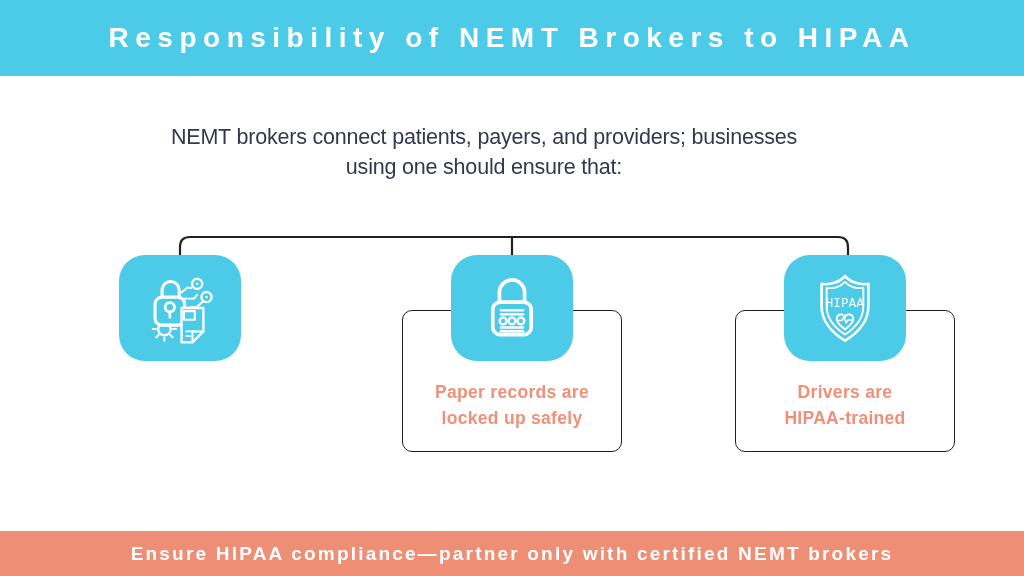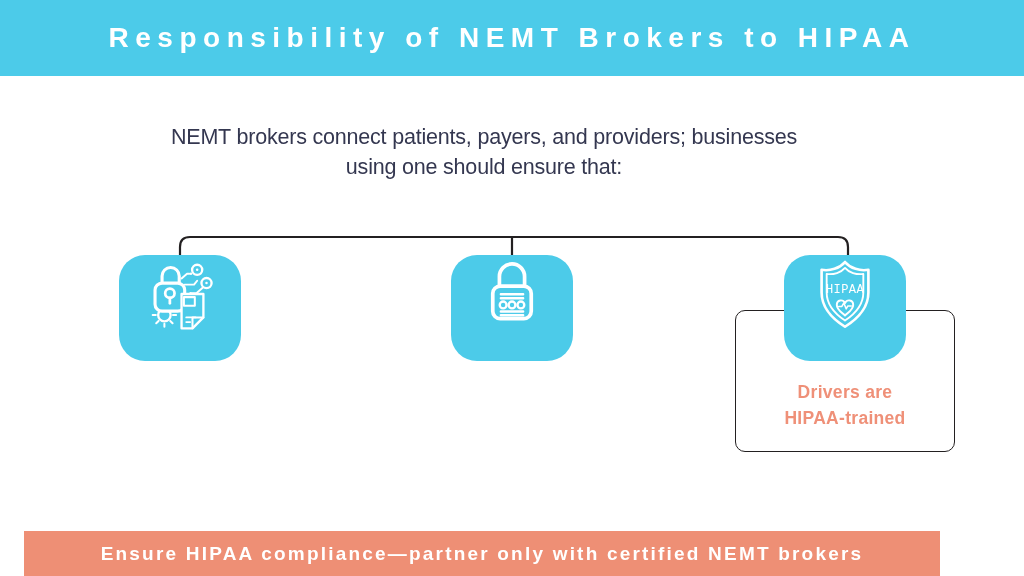--- a/index.html
+++ b/index.html
@@ -56,31 +56,31 @@
     color:var(--card-text);
     font-weight:700;font-size:17.5px;line-height:1.5;
     letter-spacing:0.3px;
     white-space:pre-line;
     padding:0 10px;
   }
   .icon-box{
     position:absolute;top:255px;width:122px;height:106px;
     background:var(--cyan);
     border-radius:26px;
-    display:flex;justify-content:center;
+    display:flex;align-items:center;justify-content:center;
     z-index:3;
   }
   .icon-box-left{left:119px;}
   .icon-box-mid{left:451px;}
   .icon-box-right{left:784px;}
   .icon-box svg{display:block;}
   .bottom-banner{
-    position:absolute;left:0;bottom:0;width:916px;height:45px;
+    position:absolute;left:0;bottom:0;width:1024px;height:45px;
     background:var(--salmon);
-    display:flex;align-items:center;justify-content:center;margin-left:24px;
+    display:flex;align-items:center;justify-content:center;
   }
   .bottom-banner p{
     color:#ffffff;font-size:19px;font-weight:700;
     letter-spacing:2.2px;white-space:nowrap;
   }
 </style>
 </head>
 <body>
 
 <div id="canvas">
@@ -90,20 +90,24 @@
   </div>
 
   <div class="intro">
     <p>NEMT brokers connect patients, payers, and providers; businesses using one should ensure that:</p>
   </div>
 
   <svg class="connector" width="1024" height="576" viewBox="0 0 1024 576">
     <path d="M180 258 L180 247 Q180 237 190 237 L838 237 Q848 237 848 247 L848 258 M512 237 L512 258" fill="none" stroke="#232021" stroke-width="2.2"></path>
   </svg>
 
+  <div class="card card-mid">
+    <div class="card-label">Paper records are
+locked up safely</div>
+  </div>
   <div class="card card-right">
     <div class="card-label">Drivers are
 HIPAA-trained</div>
   </div>
 
   <div class="icon-box icon-box-left">
     <svg width="78" height="78" viewBox="0 0 100 100" fill="none" stroke="#ffffff" stroke-linecap="round" stroke-linejoin="round">
 
       <circle cx="30" cy="77" r="8" stroke-width="3"></circle>
       <path d="M30 66 V62 M30 88 V92 M19 77 H15 M41 77 H45 M22.5 69.5 L19.5 66.5 M37.5 84.5 L40.5 87.5 M22.5 84.5 L19.5 87.5 M37.5 69.5 L40.5 66.5" stroke-width="2.6"></path>

